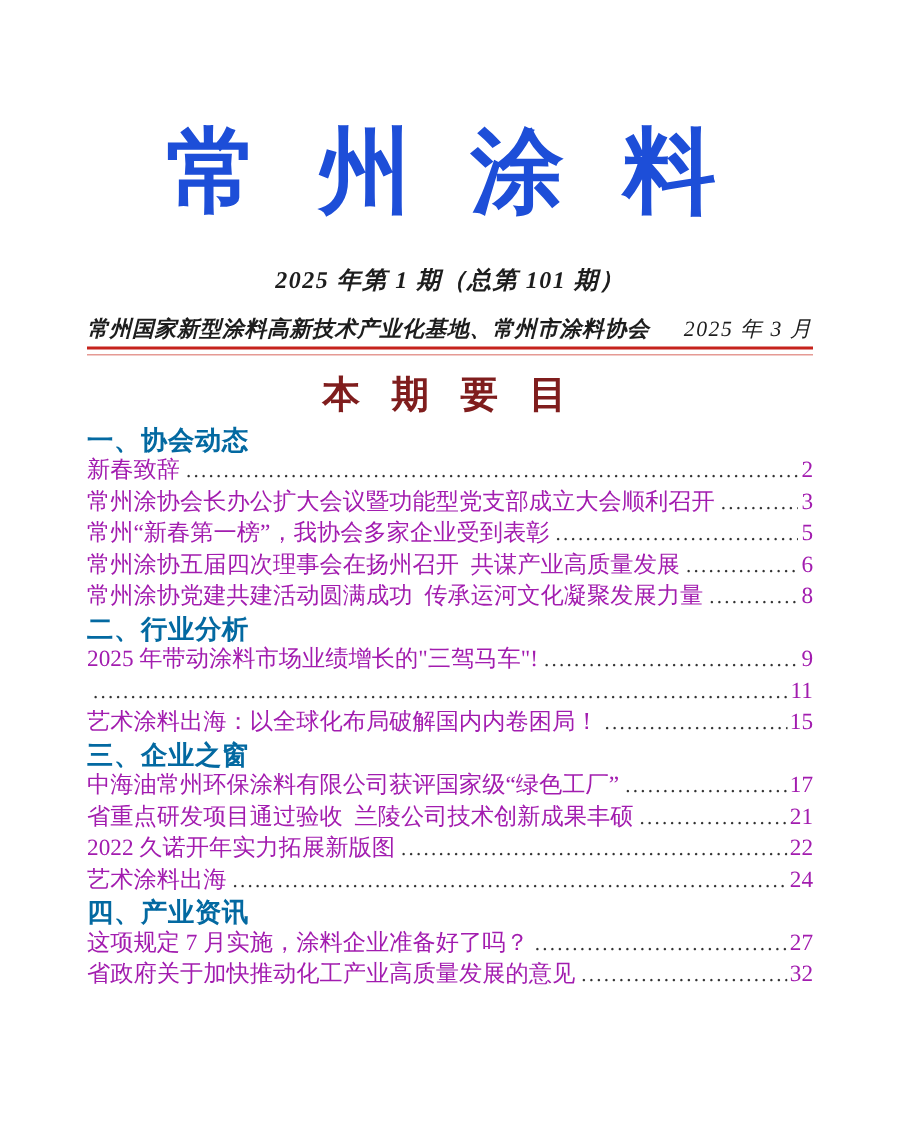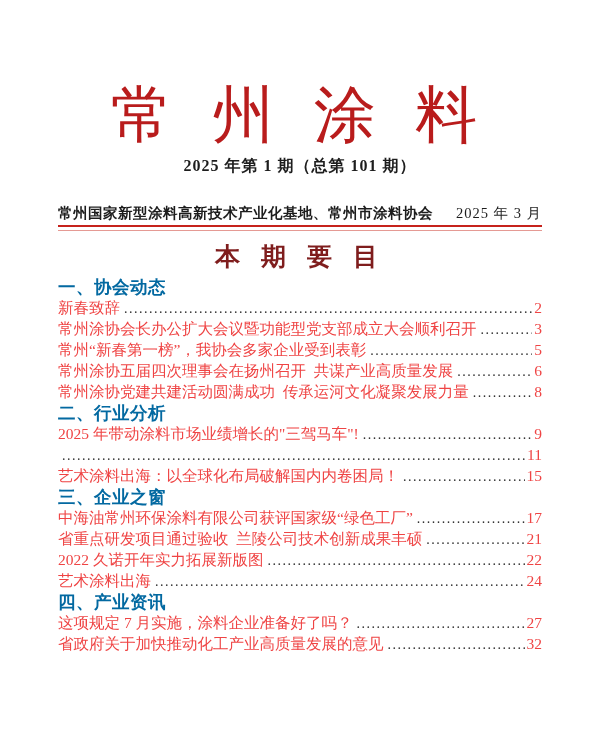--- a/index.html
+++ b/index.html
@@ -8,40 +8,42 @@
     background: #ffffff;
     font-family: "Liberation Serif", "DejaVu Serif", serif;
     color: #1d1d1d;
     overflow: hidden;
   }
   .page { padding: 0 58px; }
 
   .masthead {
     margin-top: 82px;
     text-align: center;
-    font-weight: normal;
+    font-weight: bold;
     font-size: 62px;
     line-height: 1.08;
     letter-spacing: 12px;
-    color: #b91c1c;
+    color: #1d4ed8;
     white-space: nowrap;
   }
   .issue-line {
-    margin-top: 7px;
+    margin-top: 28px;
     text-align: center;
     font-weight: bold;
     font-size: 16px;
     letter-spacing: 1px;
+    font-style: italic;
   }
   .pub-row {
-    margin-top: 27px;
+    margin-top: 12px;
     display: flex;
     justify-content: space-between;
     align-items: baseline;
     font-size: 14.5px;
+    font-style: italic;
   }
   .pub-name { font-weight: bold; letter-spacing: 0.5px; }
   .pub-date { font-weight: normal; letter-spacing: 1px; }
   .red-divider {
     margin-top: 2px;
     height: 3px;
     border-top: 2.5px solid #c6231c;
     border-bottom: 1px solid #e59a94;
   }
   .toc-heading {
@@ -60,21 +62,21 @@
     font-size: 17.5px;
     line-height: 21px;
     color: #0369a1;
     letter-spacing: 0.5px;
   }
   .toc-item {
     display: flex;
     align-items: baseline;
     font-size: 15.5px;
     line-height: 20px;
-    color: #ef4444;
+    color: #a21caf;
   }
   .toc-item .t { white-space: pre; }
   .leader {
     flex: 1;
     overflow: hidden;
     white-space: nowrap;
     margin: 0 2px 0 4px;
     min-width: 10px;
   }
   .leader::after {

